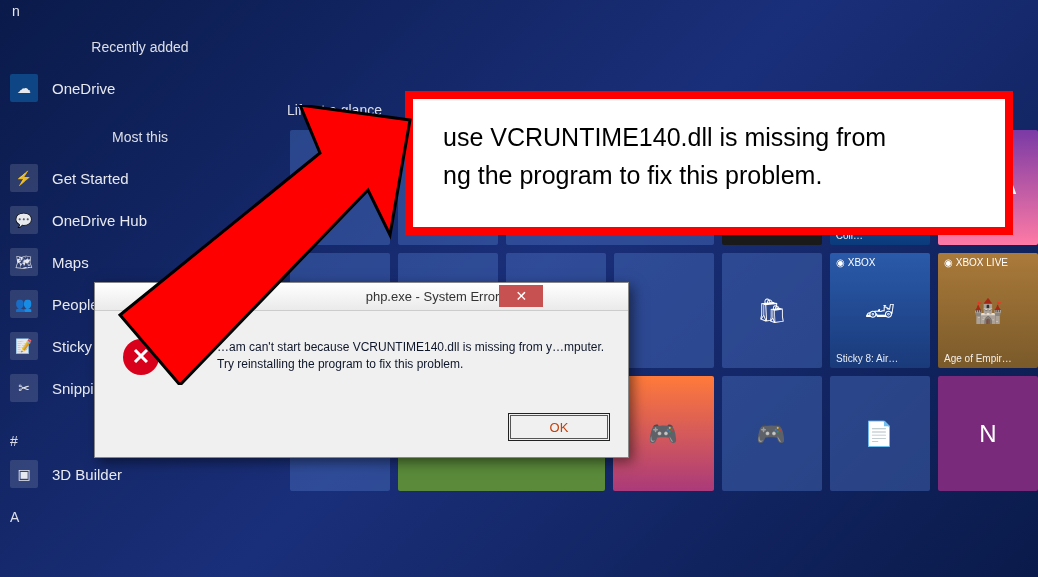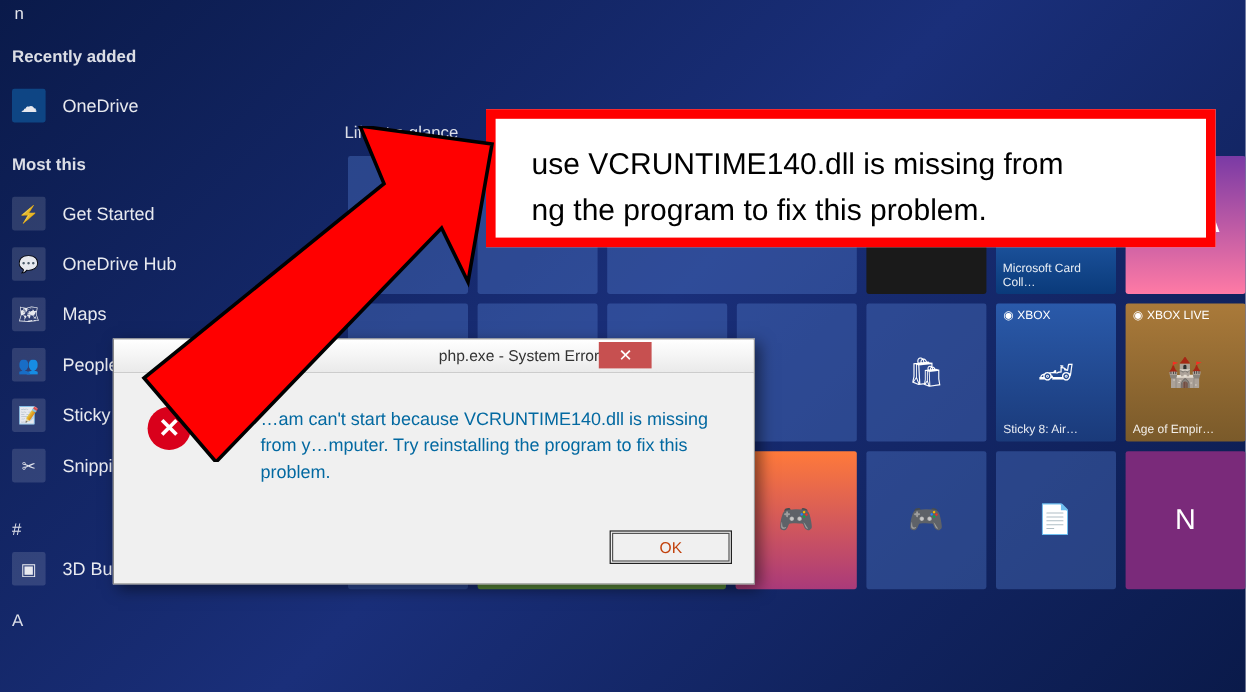--- a/index.html
+++ b/index.html
@@ -27,21 +27,22 @@
       opacity: 0.9;
       margin-bottom: 20px;
       margin-top: 3px;
       margin-left: 2px;
     }
     .section-label {
       font-size: 14px;
       opacity: 0.85;
       margin-top: 20px;
       margin-bottom: 12px;
-      font-weight: 700;
+      font-weight: 400;
+      text-align: center;
     }
     .menu-item {
       display: flex;
       align-items: center;
       height: 42px;
       gap: 14px;
       opacity: 0.9;
       cursor: pointer;
     }
     .menu-icon {
@@ -104,21 +105,21 @@
     .weather-text { font-size: 12px; opacity: 0.9; }
     .netflix { background: #1a1a1a; color: #e50914; font-size: 18px; font-weight: bold; letter-spacing: 1px; }
     .xbox-badge { position: absolute; top: 4px; left: 6px; font-size: 10px; display: flex; gap: 3px; align-items: center; }
     
     
     .highlight-box {
       position: absolute;
       left: 405px;
       top: 91px;
       width: 608px;
-      height: 115px;
+      height: 144px;
       border: 8px solid #ff0000;
       background: #fff;
       color: #000;
       padding: 20px 16px 20px 30px;
       font-size: 25px;
       line-height: 1.5;
       font-family: "Segoe UI", Tahoma, sans-serif;
       z-index: 50;
     }
     
@@ -192,22 +193,22 @@
       border-radius: 50%;
       background: #d9001b;
       display: flex;
       align-items: center;
       justify-content: center;
       color: #fff;
       font-size: 22px;
       font-weight: bold;
     }
     .dialog-message {
-      color: #0369a1;
-      font-size: 15px;
+      color: #0f172a;
+      font-size: 12px;
       line-height: 1.45;
       padding-left: 40px;
     }
     .dialog-buttons {
       display: flex;
       justify-content: flex-end;
       margin-top: 40px;
     }
     .ok-btn {
       width: 98px;

